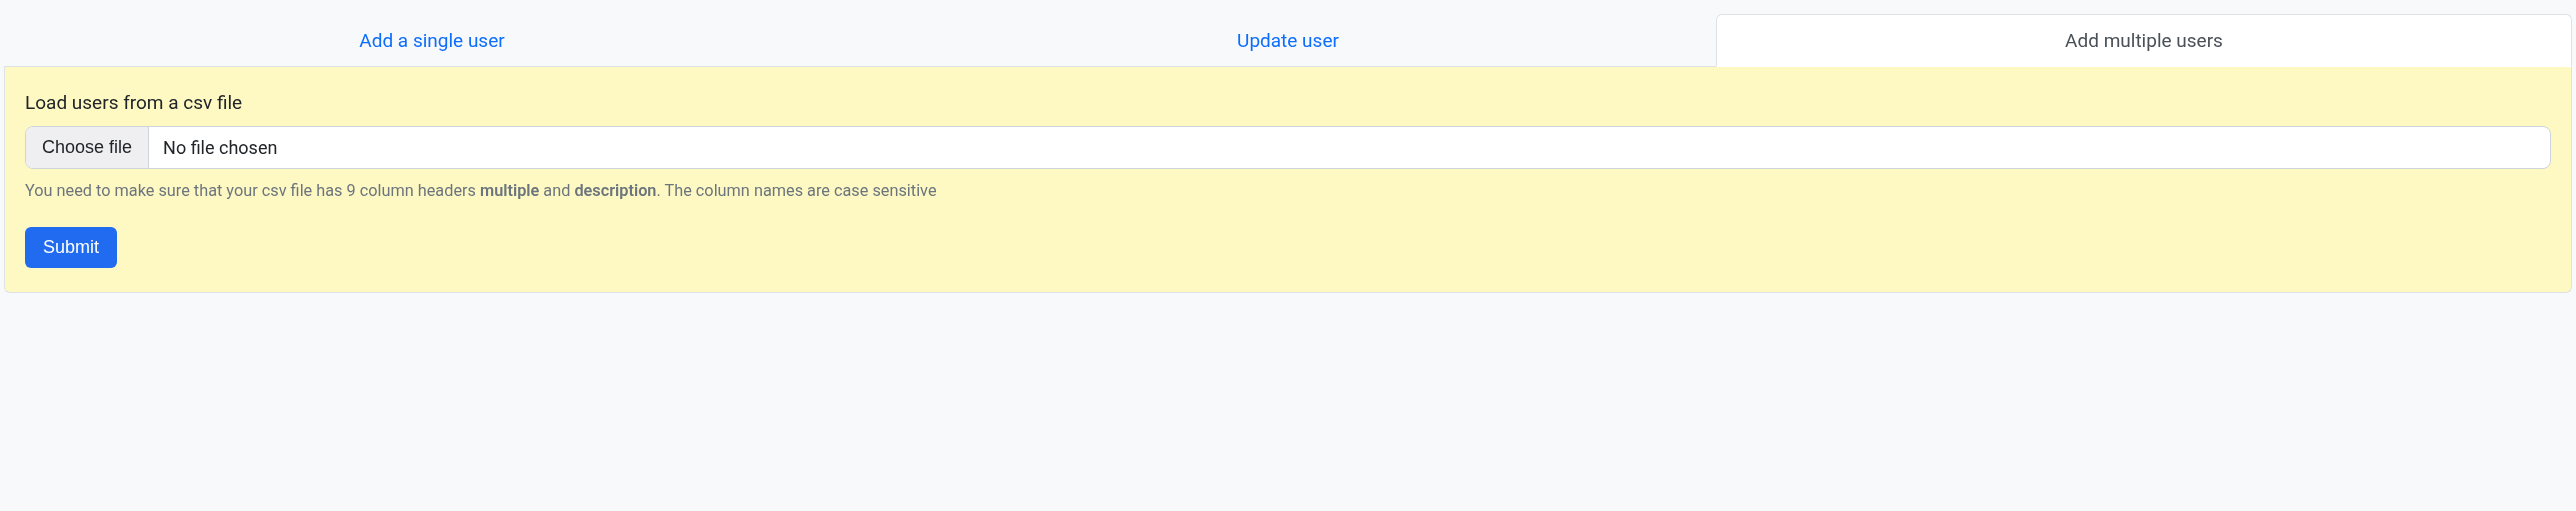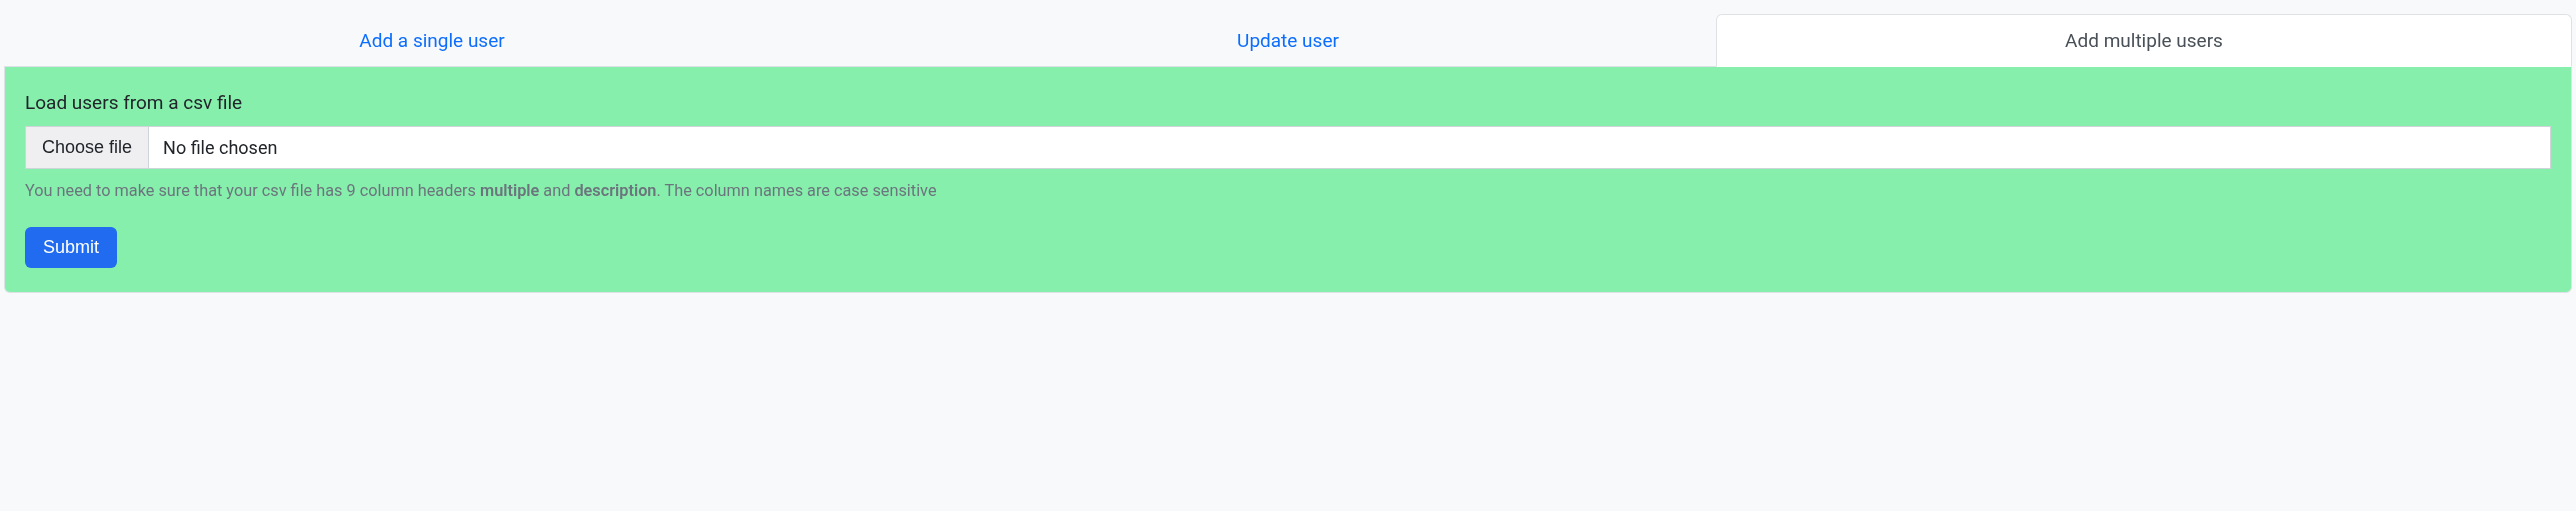--- a/index.html
+++ b/index.html
@@ -29,38 +29,38 @@
     position: relative;
     top: 1px;
     user-select: none;
   }
   .tab.active {
     color: #495057;
     background: #fff;
     border-color: #dee2e6 #dee2e6 #fff #dee2e6;
   }
   .panel {
-    background: #86efac;
+    background: #fef9c3;
     border: 1px solid #dee2e6;
     border-top: none;
     border-bottom-left-radius: 6px;
     border-bottom-right-radius: 6px;
     padding: 24px 20px 24px 20px;
   }
   .form-label {
     font-size: 19px;
     color: #212529;
     margin-bottom: 12px;
     display: block;
   }
   .file-input {
     display: flex;
     align-items: stretch;
     border: 1px solid #ced4da;
-    border-radius: 0;
+    border-radius: 8px;
     overflow: hidden;
     width: 100%;
     height: 43px;
     background: #fff;
   }
   .file-button {
     background: #efeff1;
     border: none;
     border-right: 1px solid #ced4da;
     padding: 0 16px;

